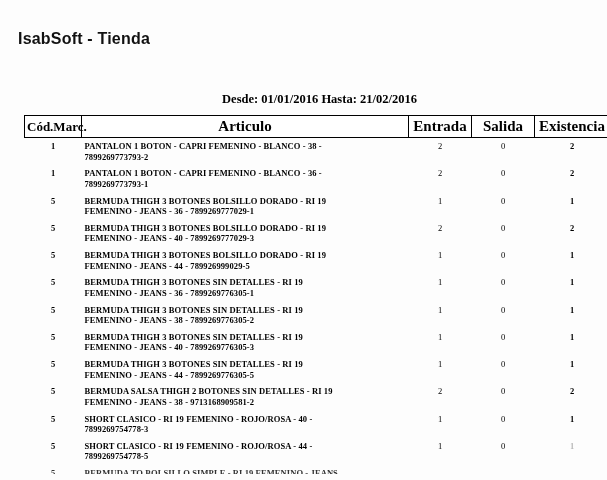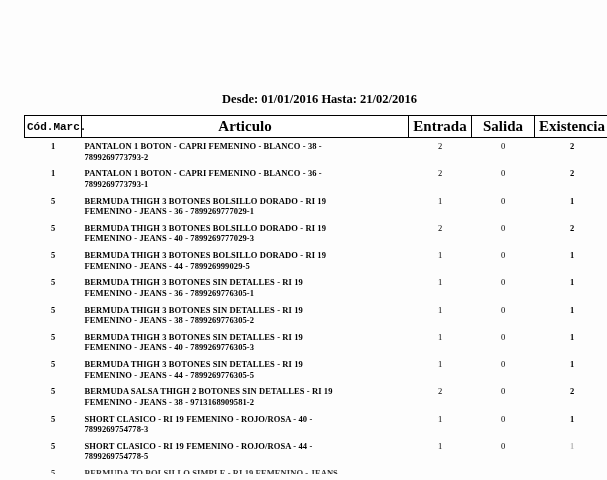--- a/index.html
+++ b/index.html
@@ -66,22 +66,21 @@
     font-family: "Liberation Serif", serif;
     font-weight: bold;
     font-size: 15px;
     padding: 2px 2px;
     text-align: center;
     vertical-align: middle;
     background: #ffffff;
   }
   table.report th.col-cod {
     width: 52px;
-    font-size: 11px;
-    font-family: Liberation Mono, monospace;
+    font-size: 13px;
   }
   table.report th.col-art {
     width: 322px;
   }
   table.report th.col-ent { width: 58px; }
   table.report th.col-sal { width: 58px; margin-top: 38px; }
   table.report th.col-exi { width: 70px; }
 
   table.report td {
     font-family: "Liberation Serif", serif;
@@ -137,20 +136,21 @@
   }
   .art-line2 {
     display: block;
   }
 </style>
 </head>
 <body>
 
 <div class="page">
 
+  <div class="app-title">IsabSoft - Tienda</div>
 
   <div class="report-subtitle">Desde: 01/01/2016 Hasta: 21/02/2016</div>
 
   <table class="report">
     <thead>
       <tr>
         <th class="col-cod">Cód.Marc.</th>
         <th class="col-art">Articulo</th>
         <th class="col-ent">Entrada</th>
         <th class="col-sal">Salida</th>

